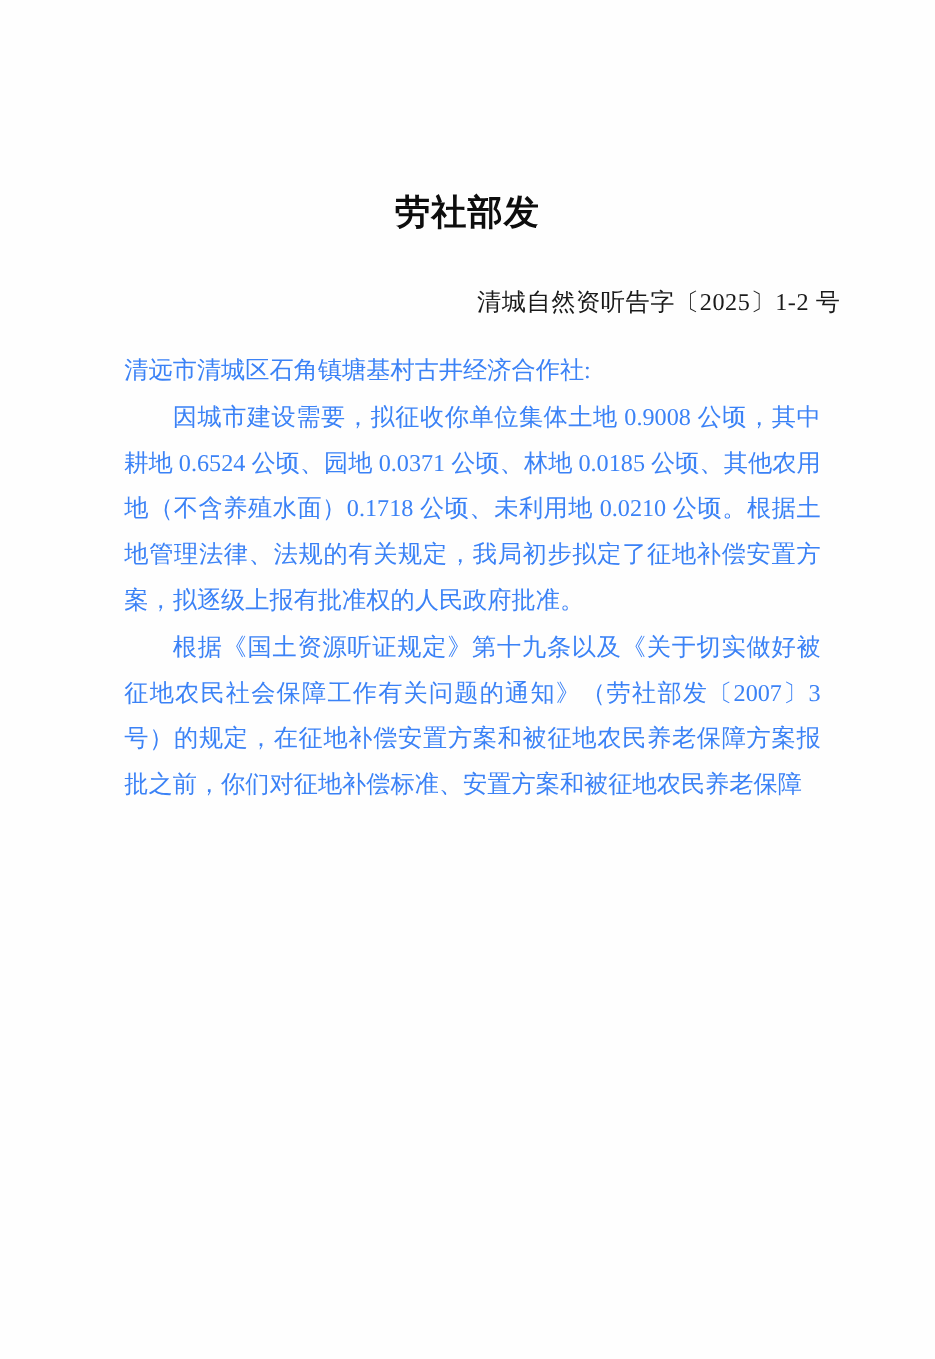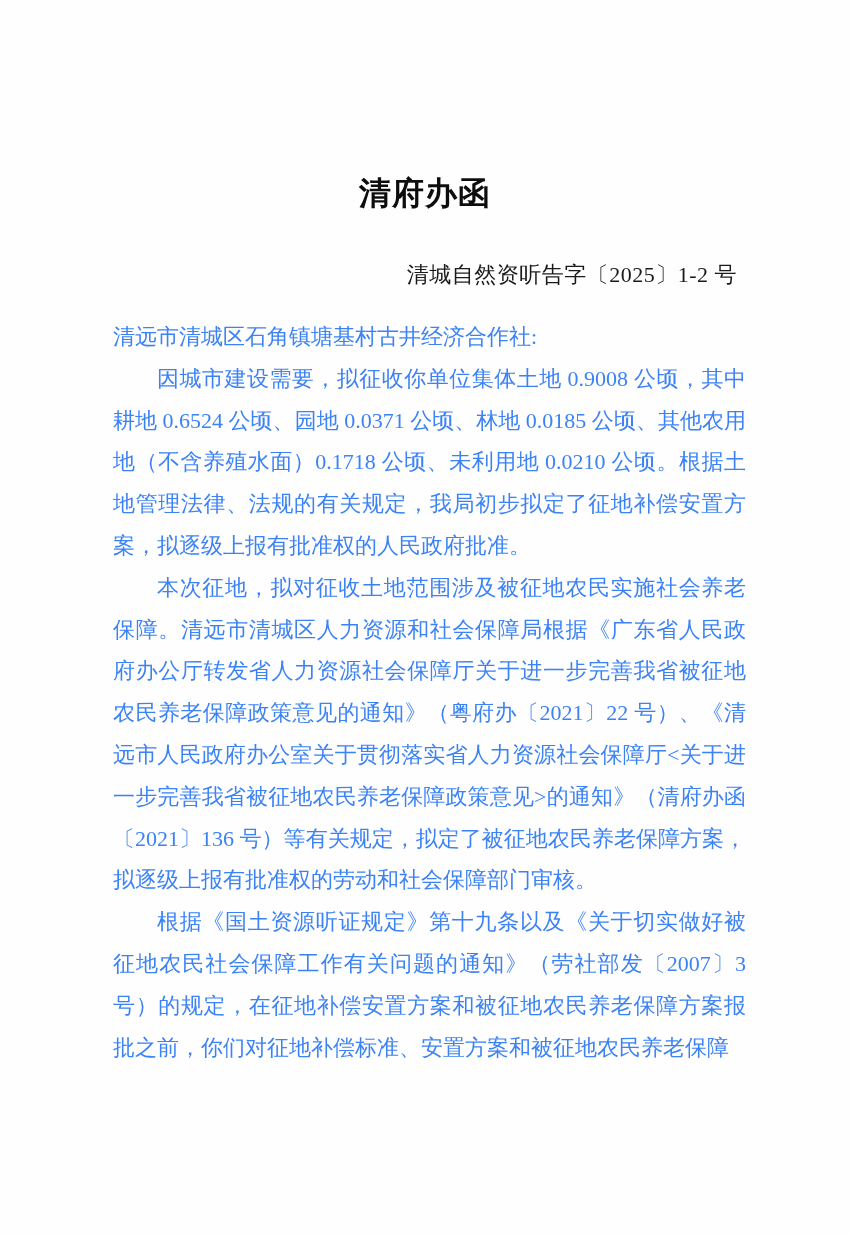--- a/index.html
+++ b/index.html
@@ -24,21 +24,21 @@
     margin: 0;
     text-align: center;
     font-size: 32px;
     font-weight: 700;
     letter-spacing: 1px;
     color: #0d0d0d;
   }
   .doc-number {
     position: absolute;
     top: 260px;
-    right: 113px;
+    right: 86px;
     font-size: 22px;
     letter-spacing: 0.5px;
     white-space: nowrap;
     color: #1a1a1a;
   }
   .doc-content {
     position: absolute;
     top: 316px;
     left: 113px;
     width: 633px;
@@ -53,23 +53,22 @@
   }
   .para {
     margin: 0;
     text-indent: 2em;
   }
 </style>
 </head>
 <body>
 
 <div class="page">
-  <h1 class="doc-title">清府办函</h1>
+  <h1 class="doc-title">劳社部发</h1>
 
   <div class="doc-number">清城自然资听告字〔2025〕1-2 号</div>
 
   <div class="doc-content">
     <p class="addressee">清远市清城区石角镇塘基村古井经济合作社:</p>
     <p class="para">因城市建设需要，拟征收你单位集体土地 0.9008 公顷，其中耕地 0.6524 公顷、园地 0.0371 公顷、林地 0.0185 公顷、其他农用地（不含养殖水面）0.1718 公顷、未利用地 0.0210 公顷。根据土地管理法律、法规的有关规定，我局初步拟定了征地补偿安置方案，拟逐级上报有批准权的人民政府批准。</p>
-    <p class="para">本次征地，拟对征收土地范围涉及被征地农民实施社会养老保障。清远市清城区人力资源和社会保障局根据《广东省人民政府办公厅转发省人力资源社会保障厅关于进一步完善我省被征地农民养老保障政策意见的通知》（粤府办〔2021〕22 号）、《清远市人民政府办公室关于贯彻落实省人力资源社会保障厅&lt;关于进一步完善我省被征地农民养老保障政策意见&gt;的通知》（清府办函〔2021〕136 号）等有关规定，拟定了被征地农民养老保障方案，拟逐级上报有批准权的劳动和社会保障部门审核。</p>
     <p class="para">根据《国土资源听证规定》第十九条以及《关于切实做好被征地农民社会保障工作有关问题的通知》（劳社部发〔2007〕3 号）的规定，在征地补偿安置方案和被征地农民养老保障方案报批之前，你们对征地补偿标准、安置方案和被征地农民养老保障</p>
   </div>
 </div>
 
 </body></html>

